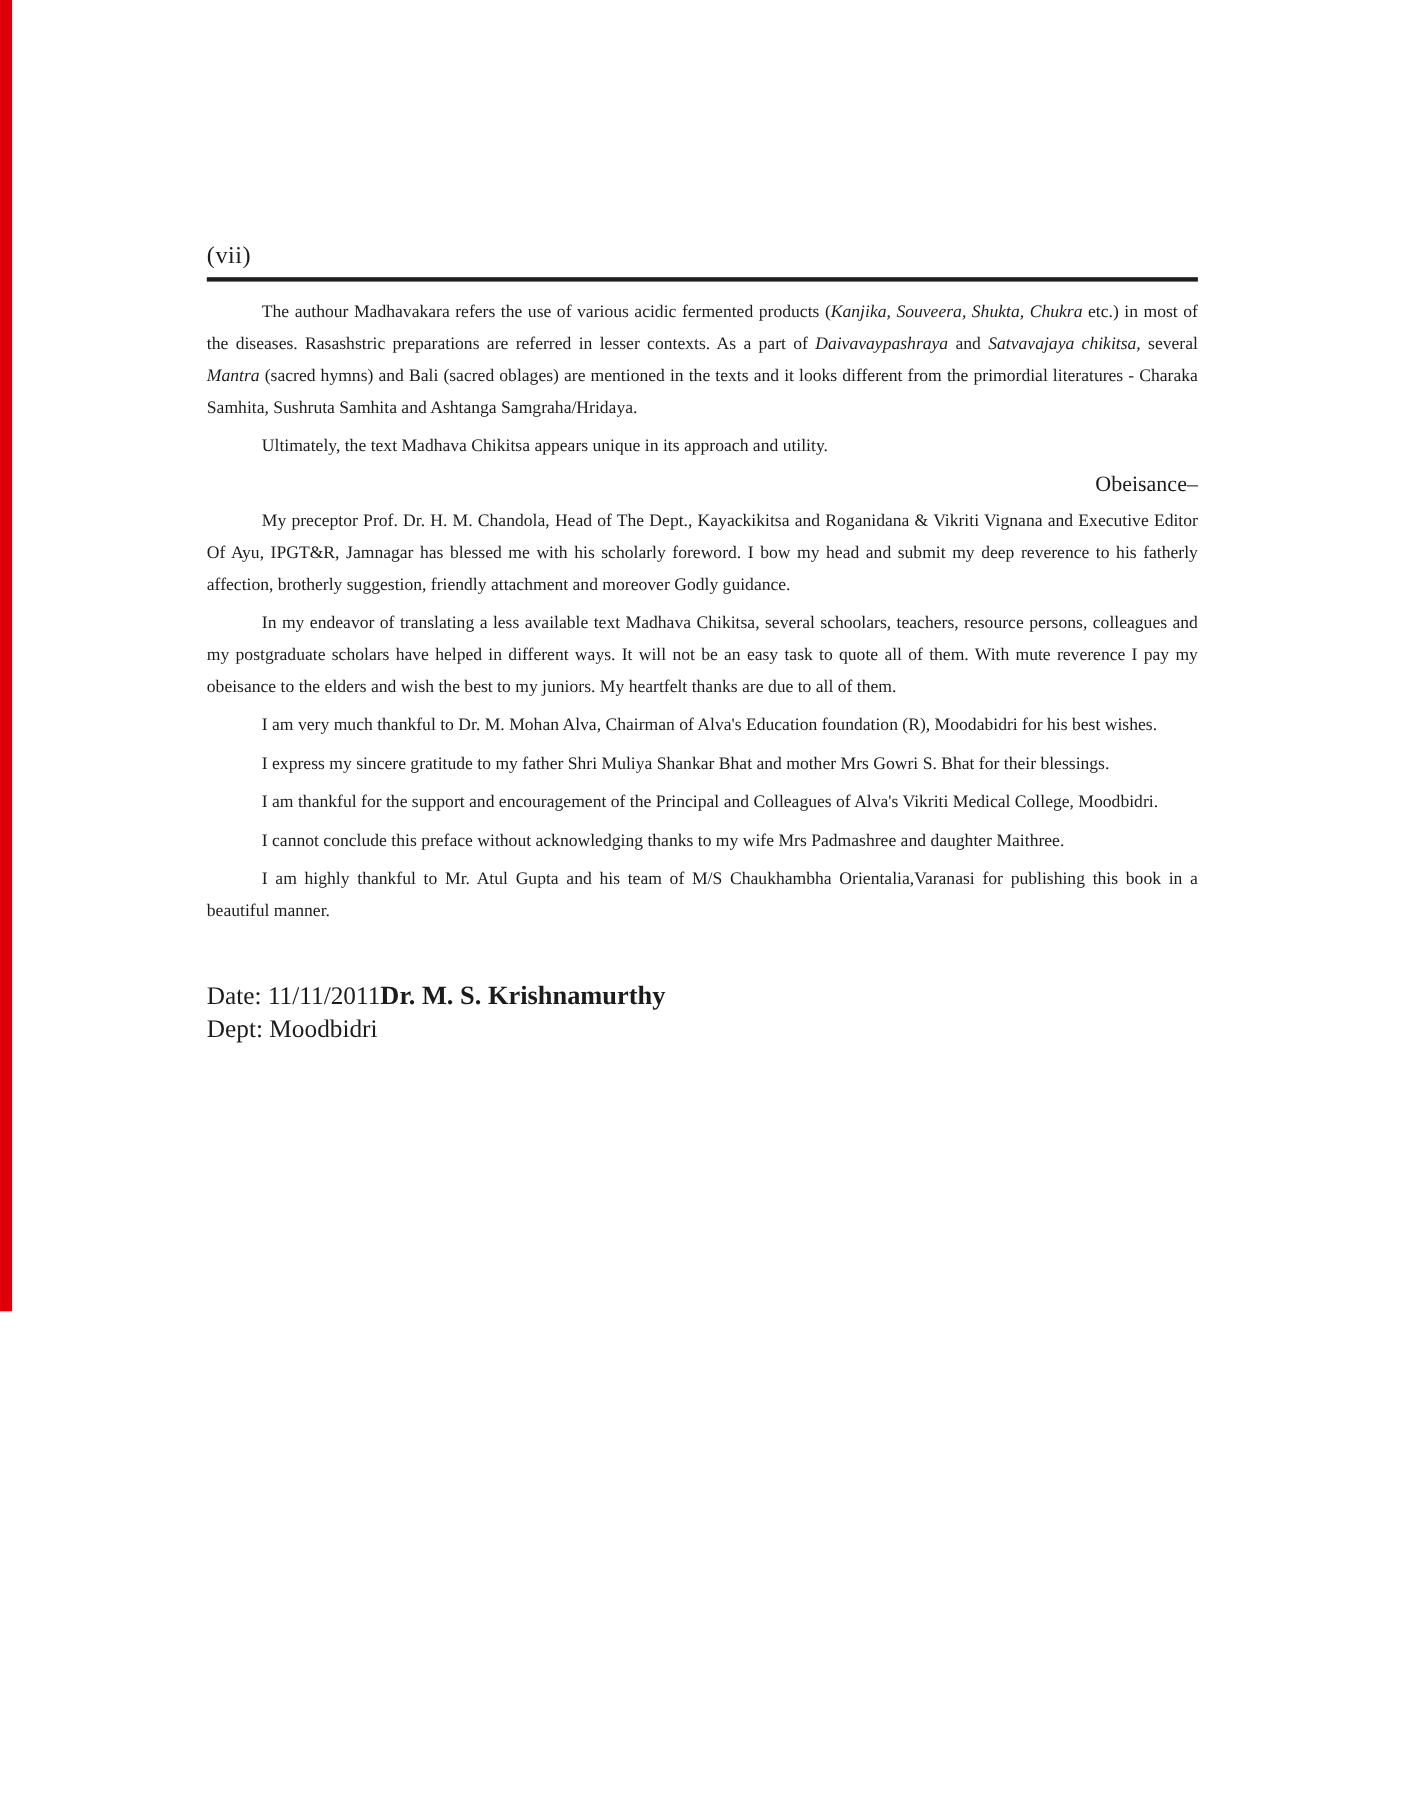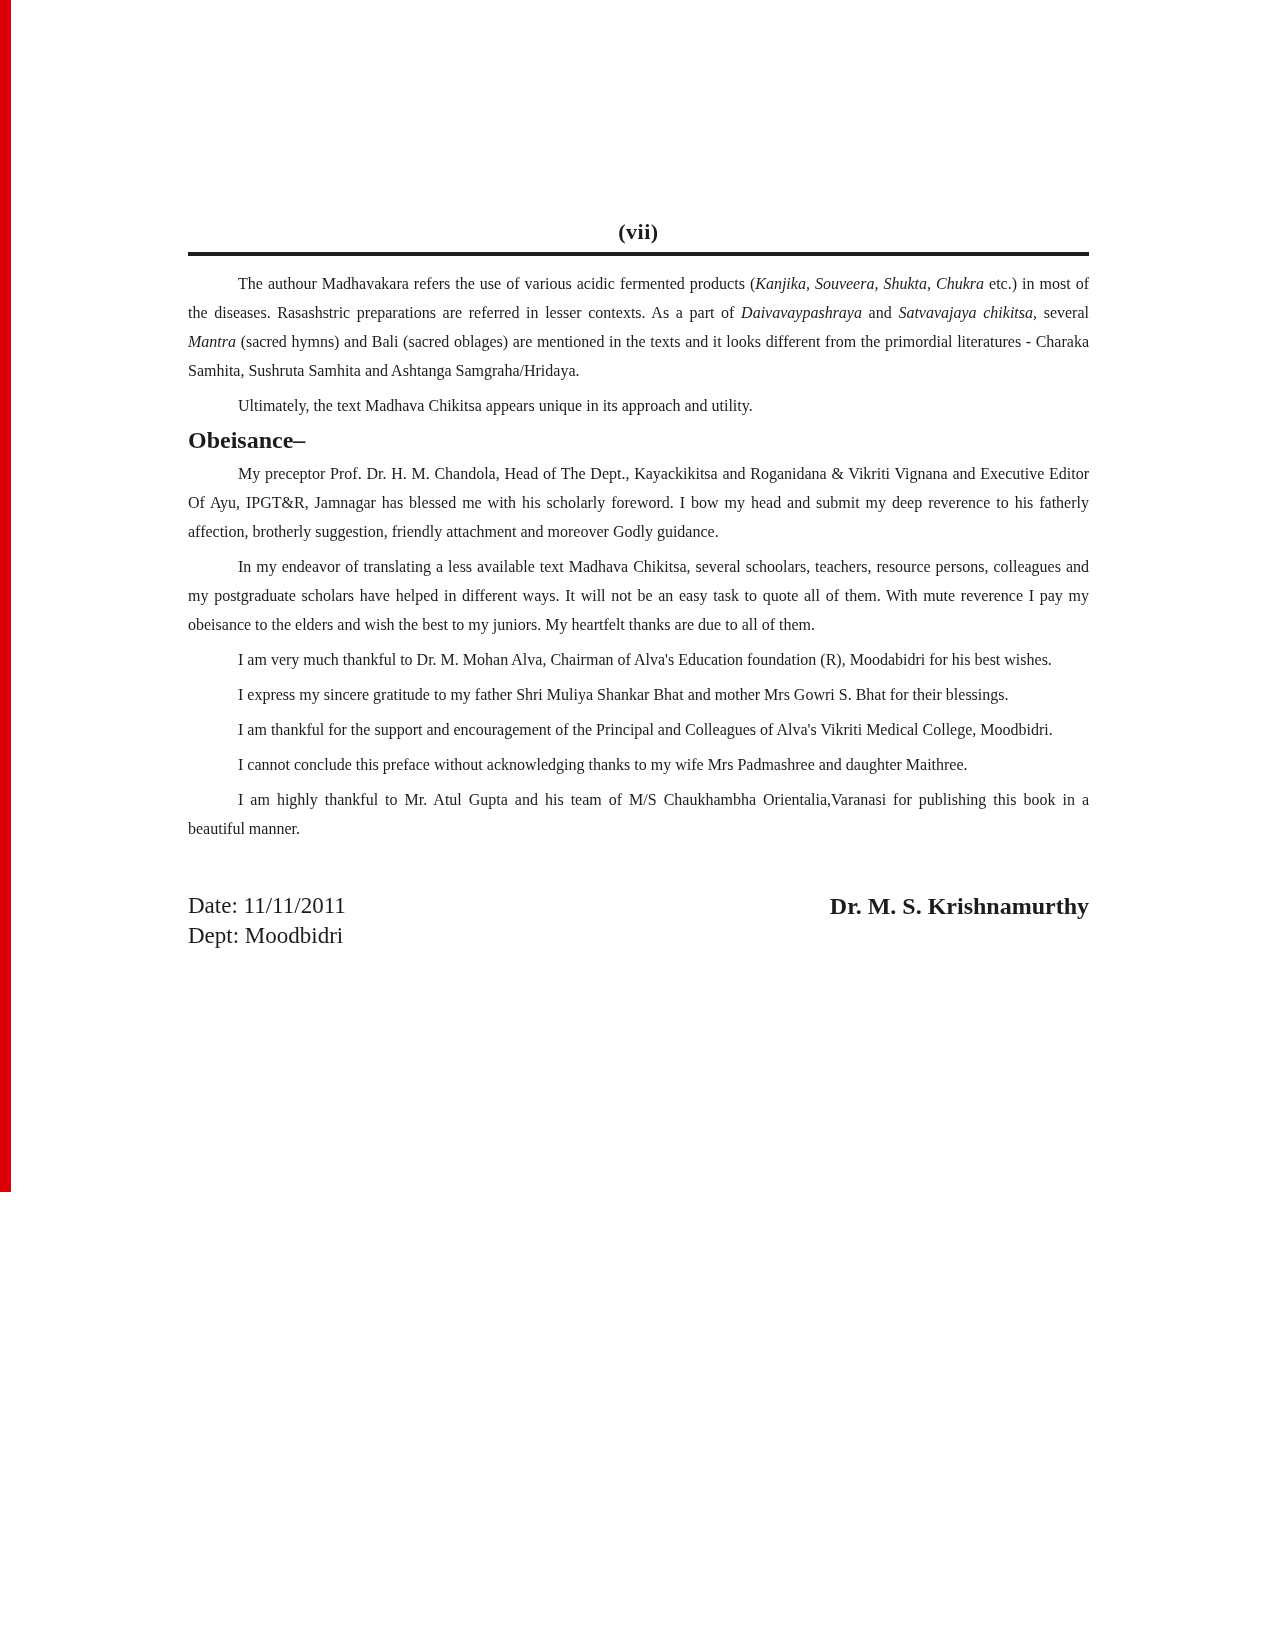--- a/index.html
+++ b/index.html
@@ -21,50 +21,49 @@
     background: #dd0008;
   }
   .content {
     position: absolute;
     left: 188px;
     top: 0;
     width: 901px;
   }
   .pagenum {
     margin-top: 219px;
-    text-align: center;
-    font-weight: bold;
+    text-align: left;
+    font-weight: normal;
     font-size: 22px;
     line-height: 26px;
     letter-spacing: 0.5px;
   }
   .rule {
     border: none;
     border-top: 4px solid #1e1e1e;
     margin: 7px 0 0 0;
     height: 0;
   }
   .para {
     font-size: 16px;
     line-height: 29px;
     text-align: justify;
     text-indent: 50px;
     margin: 0 0 6px 0;
   }
   .para.first { margin-top: 13px; }
   .heading {
-    font-size: 24px;
+    font-size: 20px;
     line-height: 29px;
-    font-weight: bold;
+    font-weight: normal;
     margin: 0 0 4px 0;
-    text-align: left;
+    text-align: right;
   }
   .signature {
     display: flex;
-    justify-content: space-between;
     align-items: flex-start;
     margin-top: 48px;
     font-size: 23px;
     line-height: 30px;
   }
   .sig-name {
     font-weight: bold;
     font-size: 24px;
     white-space: nowrap;
   }

